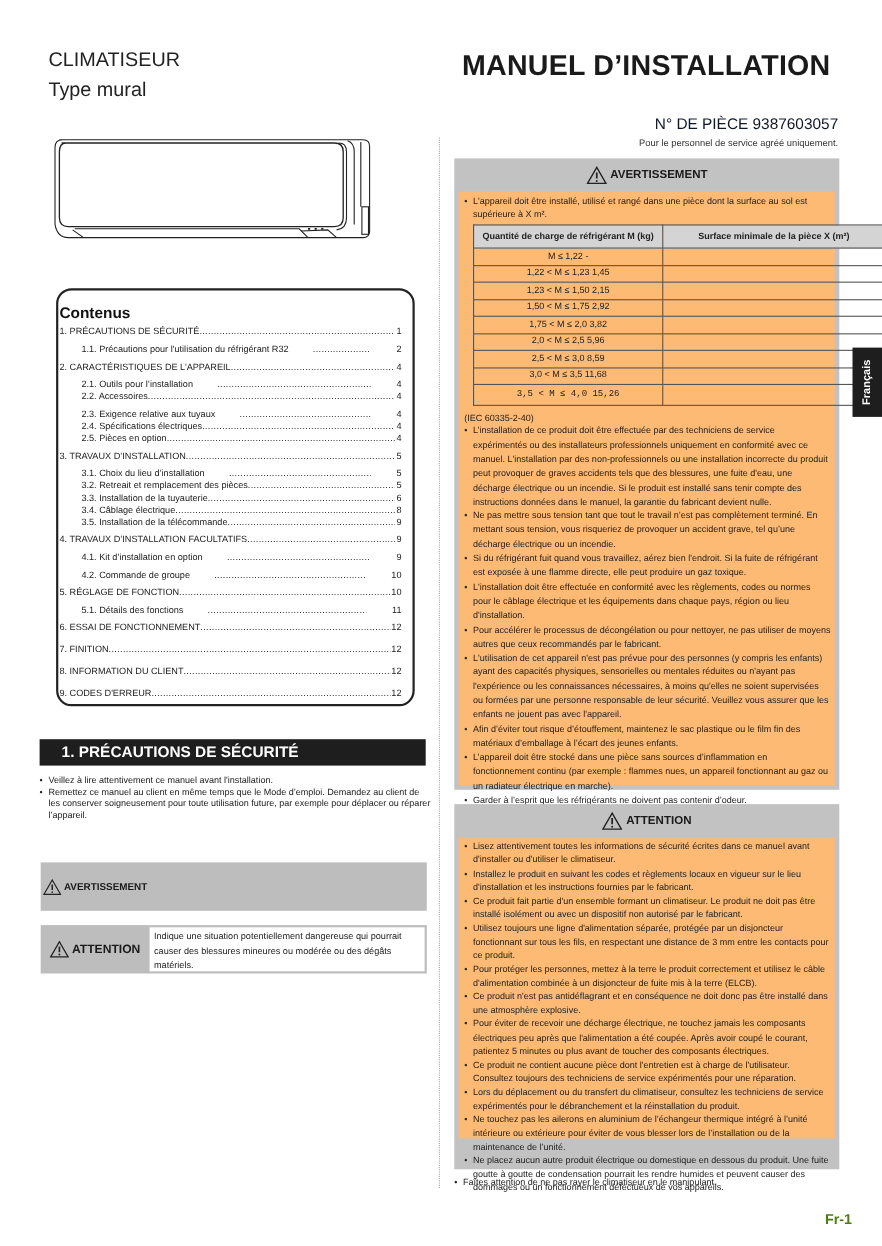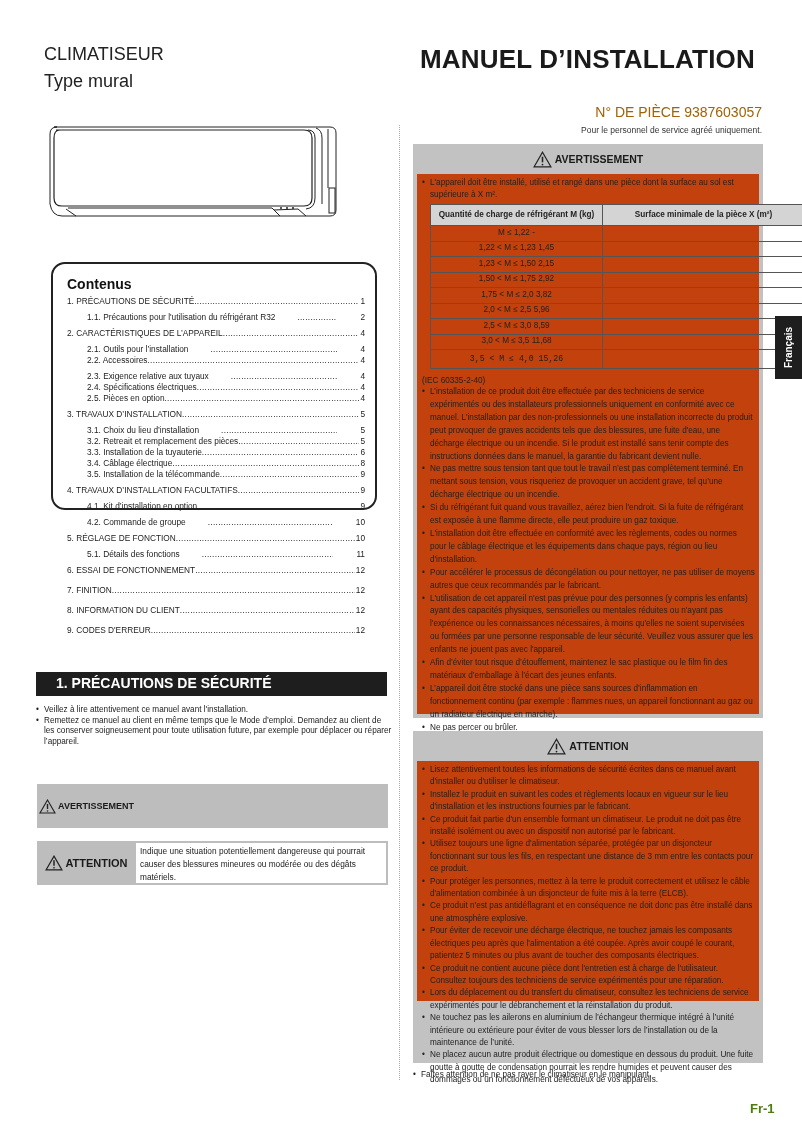--- a/index.html
+++ b/index.html
@@ -5,31 +5,31 @@
   * { box-sizing: border-box; margin: 0; padding: 0; }
   html, body { width: 802px; height: 1133px; background: #ffffff; overflow: hidden; }
   body { position: relative; font-family: "Liberation Sans", sans-serif; color: #222; }
 
   .abs { position: absolute; }
 
   
   .doc-cat { left: 44px; top: 44px; font-size: 18px; color: #222; }
   .doc-sub { left: 44px; top: 71px; font-size: 18px; color: #222; }
   .doc-title { left: 420px; top: 44px; font-size: 26px; font-weight: bold; color: #1a1a1a; letter-spacing: 0.2px; }
-  .part-no { right: 40px; top: 104px; font-size: 14px; color: #a16207; }
+  .part-no { right: 40px; top: 104px; font-size: 14px; color: #0f172a; }
   .service-note { right: 40px; top: 125px; font-size: 8.5px; color: #333; }
 
   
   .divider { left: 399px; top: 125px; width: 0; height: 955px; border-left: 1px dotted #aaa; }
 
   
   .ac-unit { left: 48px; top: 124px; width: 292px; height: 96px; }
 
   
-  .toc { left: 51px; top: 262px; width: 326px; height: 248px; border: 2.5px solid #222; border-radius: 14px; padding: 12px 10px 0 14px; }
+  .toc { left: 51px; top: 262px; width: 326px; height: 380px; border: 2.5px solid #222; border-radius: 14px; padding: 12px 10px 0 1px; }
   .toc-title { font-size: 14px; font-weight: bold; color: #111; margin-bottom: 4px; }
   .toc-row { display: flex; font-size: 8.3px; color: #222; line-height: 11px; white-space: nowrap; }
   .toc-row .lbl { flex: 0 0 auto; }
   .toc-row .dots { flex: 1 1 auto; overflow: hidden; }
   .toc-row .dots::before { content: "......................................................................................................................................................"; letter-spacing: 0.3px; }
   .toc-row .pg { flex: 0 0 auto; padding-left: 1px; }
   .toc-row.sub { padding-left: 20px; }
   .toc-row.main.gap { margin-top: 5px; }
   .toc-row.sub.gap { margin-top: 5px; gap: 22px; }
 
@@ -44,21 +44,21 @@
   
   .legend { left: 37px; width: 351px; height: 44px; background: #bdbdbd; display: flex; }
   .legend .tag { width: 99px; display: flex; align-items: center; justify-content: center; font-weight: bold; color: #1a1a1a; gap: 2px; }
   .legend .desc { flex: 1; background: #fff; margin: 2px 2px 2px 0; padding: 2px 4px; font-size: 8.3px; line-height: 13px; color: #222; }
   .legend-warn { top: 784px; }
   .legend-att { top: 841px; }
 
   
   .box { left: 413px; width: 350px; background: #c2c2c2; padding: 0 4px 4px 4px; }
   .box-head { height: 30px; display: flex; align-items: center; justify-content: center; gap: 3px; font-weight: bold; font-size: 10.5px; color: #1a1a1a; }
-  .box-body { background: #c2410c; padding: 3px 4px 4px 5px; font-size: 8.2px; line-height: 12.9px; color: #222; }
+  .box-body { background: #fdba74; padding: 3px 4px 4px 5px; font-size: 8.2px; line-height: 12.9px; color: #222; }
   .warn-box { top: 144px; height: 574px; }
   .att-box { top: 731px; height: 332px; }
 
   table.charge { border-collapse: collapse; margin: 3px 0 6px 8px; width: 375px; font-size: 8.2px; }
   table.charge th { background: #d4d4d4; border: 1px solid #555; font-weight: bold; padding: 4px 2px; line-height: 12px; }
   table.charge td { border: 1px solid #555; text-align: center; height: 15.5px; padding: 0; }
   table.charge tr.tall td { height: 19px; font-family: Liberation Mono, monospace; }
 
   .footer-bullet { left: 413px; top: 1070px; font-size: 8.2px; color: #222; }
   .page-num { left: 750px; top: 1101px; font-size: 13px; font-weight: bold; color: #4d7c0f; }
@@ -304,36 +304,35 @@
     <div style="line-height:11px">(IEC 60335-2-40)</div>
     <ul class="bullets">
       <li>L’installation de ce produit doit être effectuée par des techniciens de service expérimentés ou des installateurs professionnels uniquement en conformité avec ce manuel. L'installation par des non-professionnels ou une installation incorrecte du produit peut provoquer de graves accidents tels que des blessures, une fuite d'eau, une décharge électrique ou un incendie. Si le produit est installé sans tenir compte des instructions données dans le manuel, la garantie du fabricant devient nulle.</li>
       <li>Ne pas mettre sous tension tant que tout le travail n’est pas complètement terminé. En mettant sous tension, vous risqueriez de provoquer un accident grave, tel qu’une décharge électrique ou un incendie.</li>
       <li>Si du réfrigérant fuit quand vous travaillez, aérez bien l'endroit. Si la fuite de réfrigérant est exposée à une flamme directe, elle peut produire un gaz toxique.</li>
       <li>L'installation doit être effectuée en conformité avec les règlements, codes ou normes pour le câblage électrique et les équipements dans chaque pays, région ou lieu d'installation.</li>
       <li>Pour accélérer le processus de décongélation ou pour nettoyer, ne pas utiliser de moyens autres que ceux recommandés par le fabricant.</li>
       <li>L'utilisation de cet appareil n'est pas prévue pour des personnes (y compris les enfants) ayant des capacités physiques, sensorielles ou mentales réduites ou n'ayant pas l'expérience ou les connaissances nécessaires, à moins qu'elles ne soient supervisées ou formées par une personne responsable de leur sécurité. Veuillez vous assurer que les enfants ne jouent pas avec l'appareil.</li>
       <li>Afin d’éviter tout risque d’étouffement, maintenez le sac plastique ou le film fin des matériaux d’emballage à l’écart des jeunes enfants.</li>
       <li>L’appareil doit être stocké dans une pièce sans sources d’inflammation en fonctionnement continu (par exemple : flammes nues, un appareil fonctionnant au gaz ou un radiateur électrique en marche).</li>
-      <li>Ne pas percer ou brûler.</li>
       <li>Garder à l’esprit que les réfrigérants ne doivent pas contenir d’odeur.</li>
     </ul>
   </div>
 </div>
 
 <div class="abs box att-box">
   <div class="box-head">
     <svg class="tri" width="19" height="17" viewBox="0 0 17 15">
         <path d="M8.5 1 L16 14 H1 Z" fill="none" stroke="#222" stroke-width="1.1"></path>
         <path d="M8.5 5 V10" stroke="#222" stroke-width="1.4"></path>
         <circle cx="8.5" cy="12" r="0.8" fill="#222"></circle>
       </svg>
     <span>ATTENTION</span>
   </div>
-  <div class="box-body" style="height:240px; line-height:12.4px">
+  <div class="box-body" style="height:274px; line-height:12.4px">
     <ul class="bullets">
       <li>Lisez attentivement toutes les informations de sécurité écrites dans ce manuel avant d'installer ou d'utiliser le climatiseur.</li>
       <li>Installez le produit en suivant les codes et règlements locaux en vigueur sur le lieu d'installation et les instructions fournies par le fabricant.</li>
       <li>Ce produit fait partie d'un ensemble formant un climatiseur. Le produit ne doit pas être installé isolément ou avec un dispositif non autorisé par le fabricant.</li>
       <li>Utilisez toujours une ligne d'alimentation séparée, protégée par un disjoncteur fonctionnant sur tous les fils, en respectant une distance de 3 mm entre les contacts pour ce produit.</li>
       <li>Pour protéger les personnes, mettez à la terre le produit correctement et utilisez le câble d'alimentation combinée à un disjoncteur de fuite mis à la terre (ELCB).</li>
       <li>Ce produit n'est pas antidéflagrant et en conséquence ne doit donc pas être installé dans une atmosphère explosive.</li>
       <li>Pour éviter de recevoir une décharge électrique, ne touchez jamais les composants électriques peu après que l'alimentation a été coupée. Après avoir coupé le courant, patientez 5 minutes ou plus avant de toucher des composants électriques.</li>
       <li>Ce produit ne contient aucune pièce dont l'entretien est à charge de l'utilisateur. Consultez toujours des techniciens de service expérimentés pour une réparation.</li>
       <li>Lors du déplacement ou du transfert du climatiseur, consultez les techniciens de service expérimentés pour le débranchement et la réinstallation du produit.</li>

